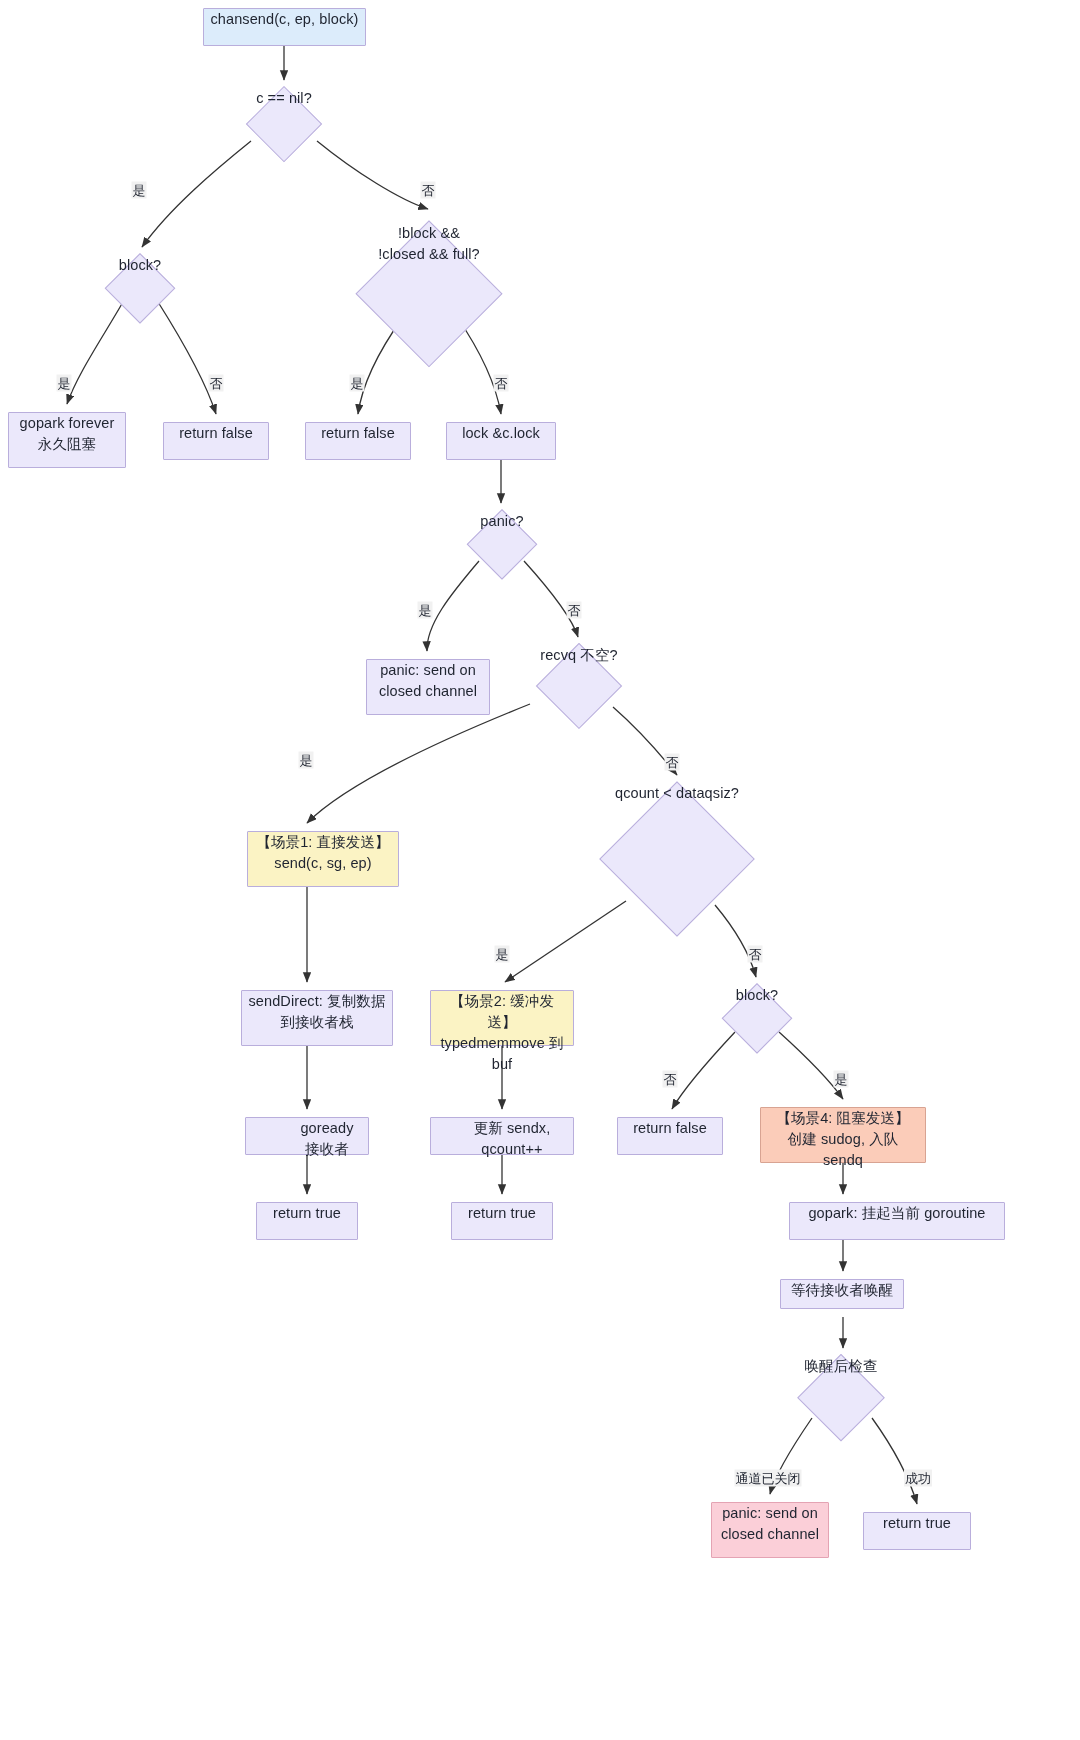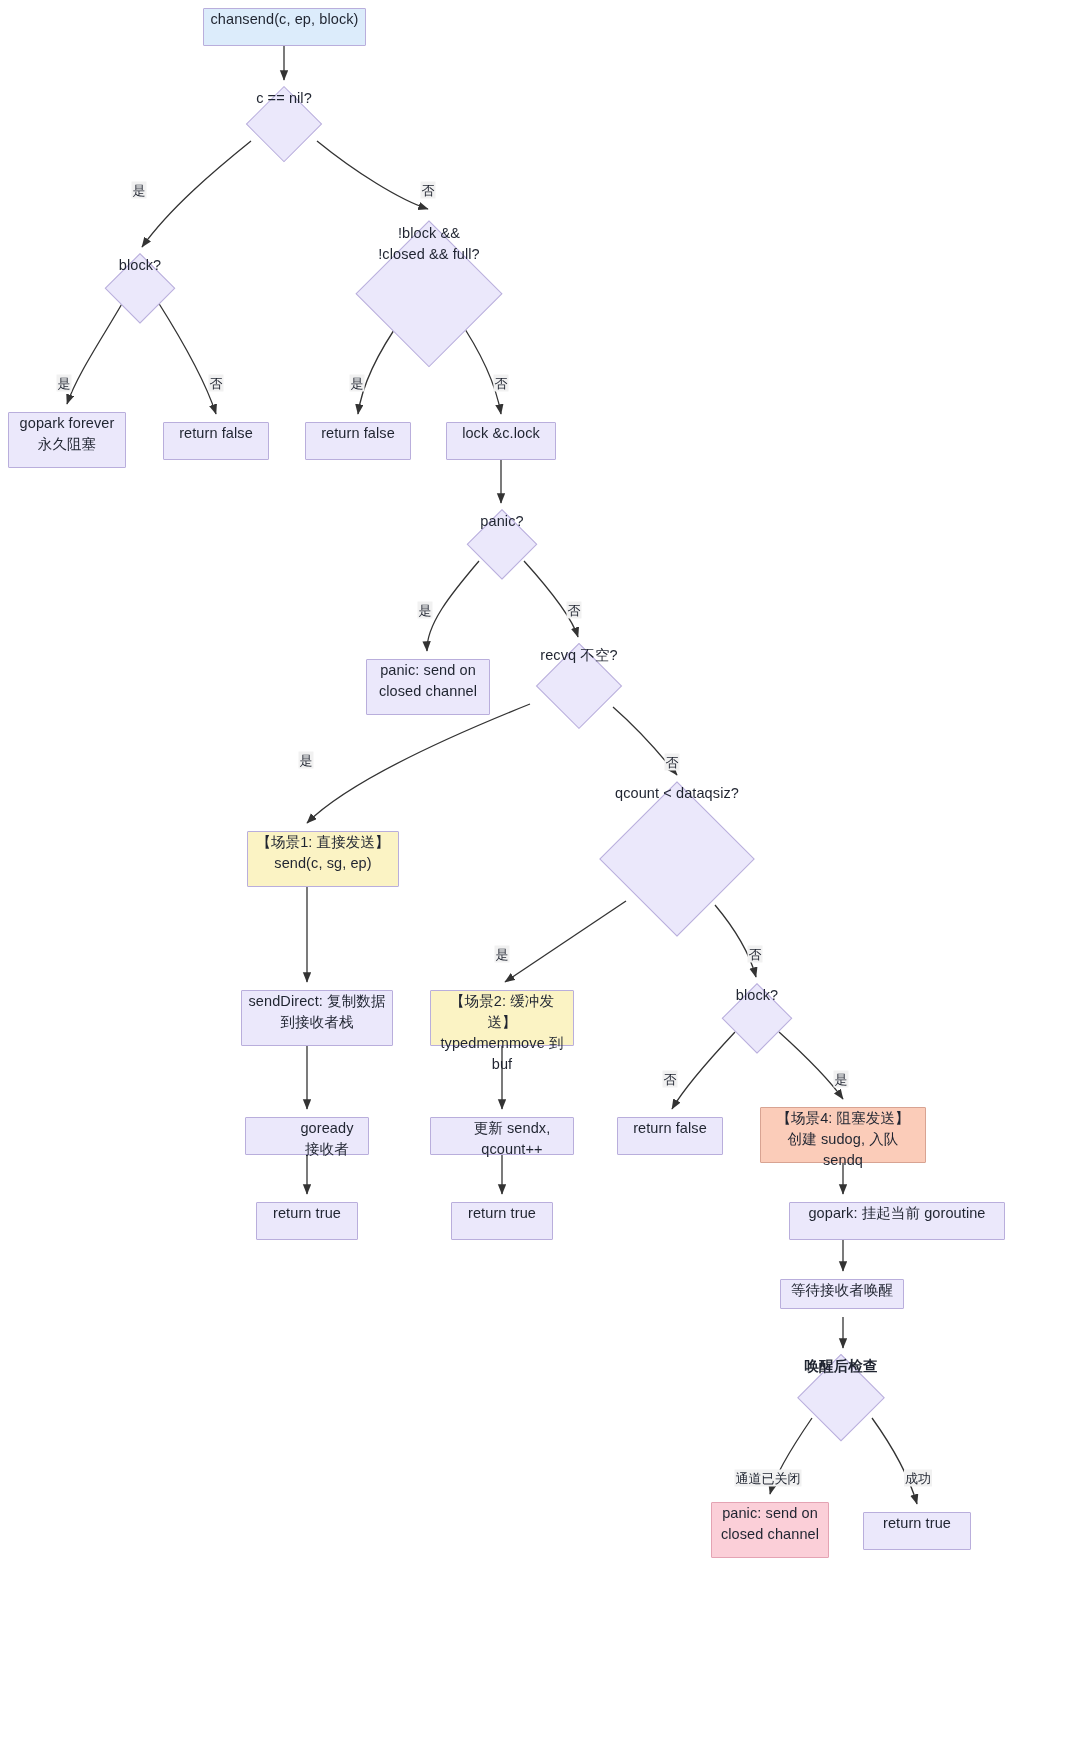--- a/index.html
+++ b/index.html
@@ -259,21 +259,21 @@
       <div class="node rect " style="left: 749px; top: 1202px; width: 216px; height: 38px; margin-left: 40px;">
         <div class="nlabel">
           <div>gopark: 挂起当前 goroutine</div>
         </div>
       </div>
       <div class="node rect " style="left: 780px; top: 1279px; width: 124px; height: 30px;">
         <div class="nlabel">
           <div>等待接收者唤醒</div>
         </div>
       </div>
-      <div class="node diamond" style="left: 786px; top: 1356px; width: 110px; height: 84px; font-weight: bold;">
+      <div class="node diamond" style="left: 786px; top: 1356px; width: 110px; height: 84px;">
         <div class="dshape" style="width: 60.48px; height: 60.48px;"></div>
         <div class="dlabel">
           <div>唤醒后检查</div>
         </div>
       </div>
       <div class="node rect pink" style="left: 711px; top: 1502px; width: 118px; height: 56px;">
         <div class="nlabel">
           <div>panic: send on</div>
           <div>closed channel</div>
         </div>

